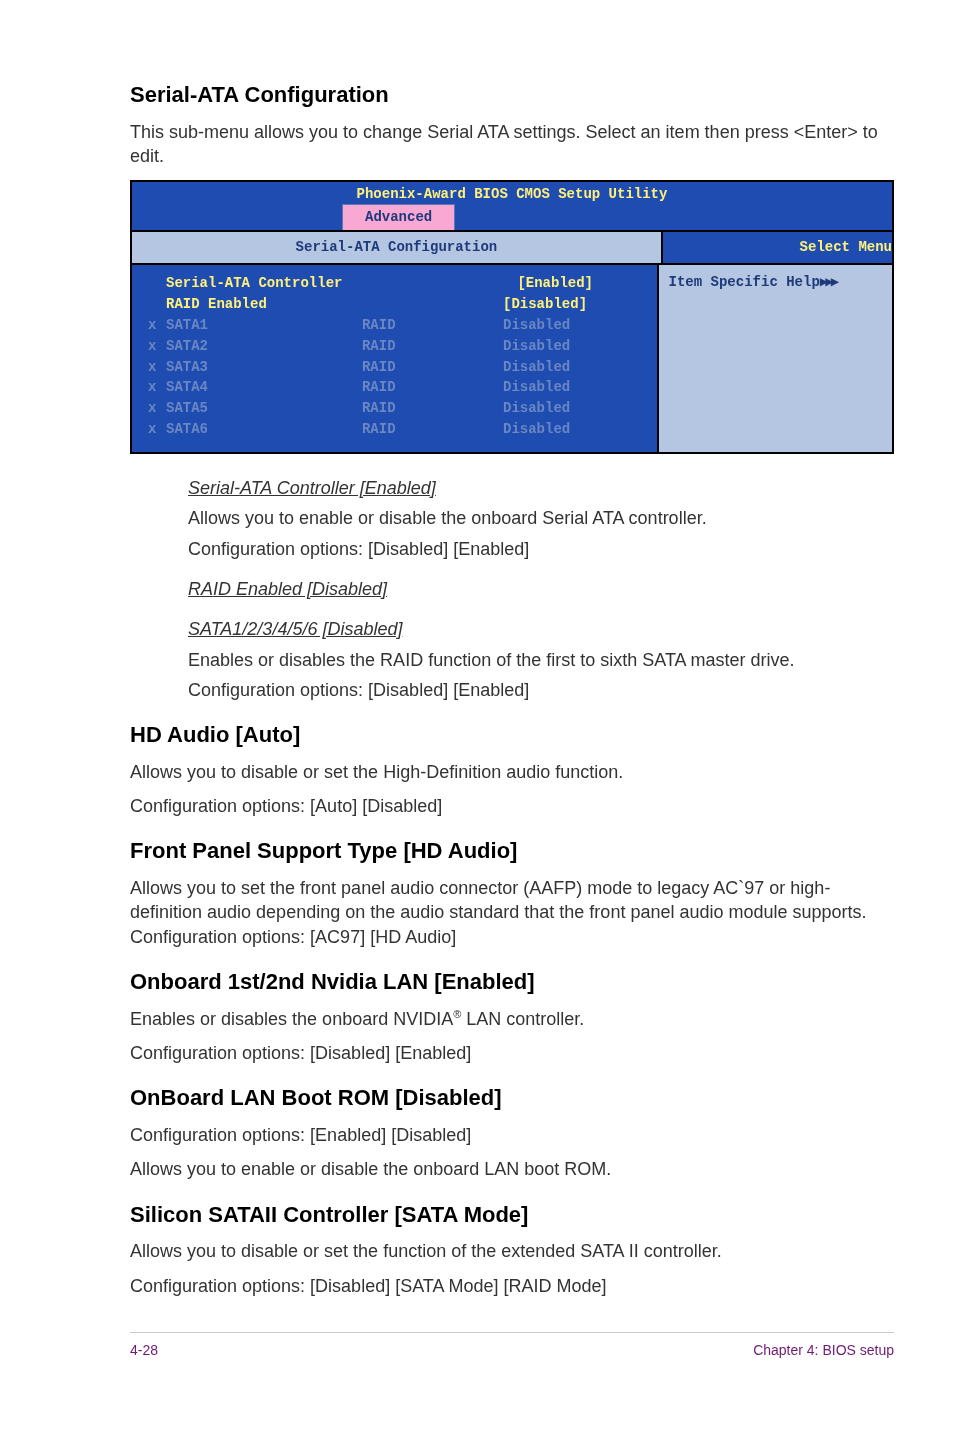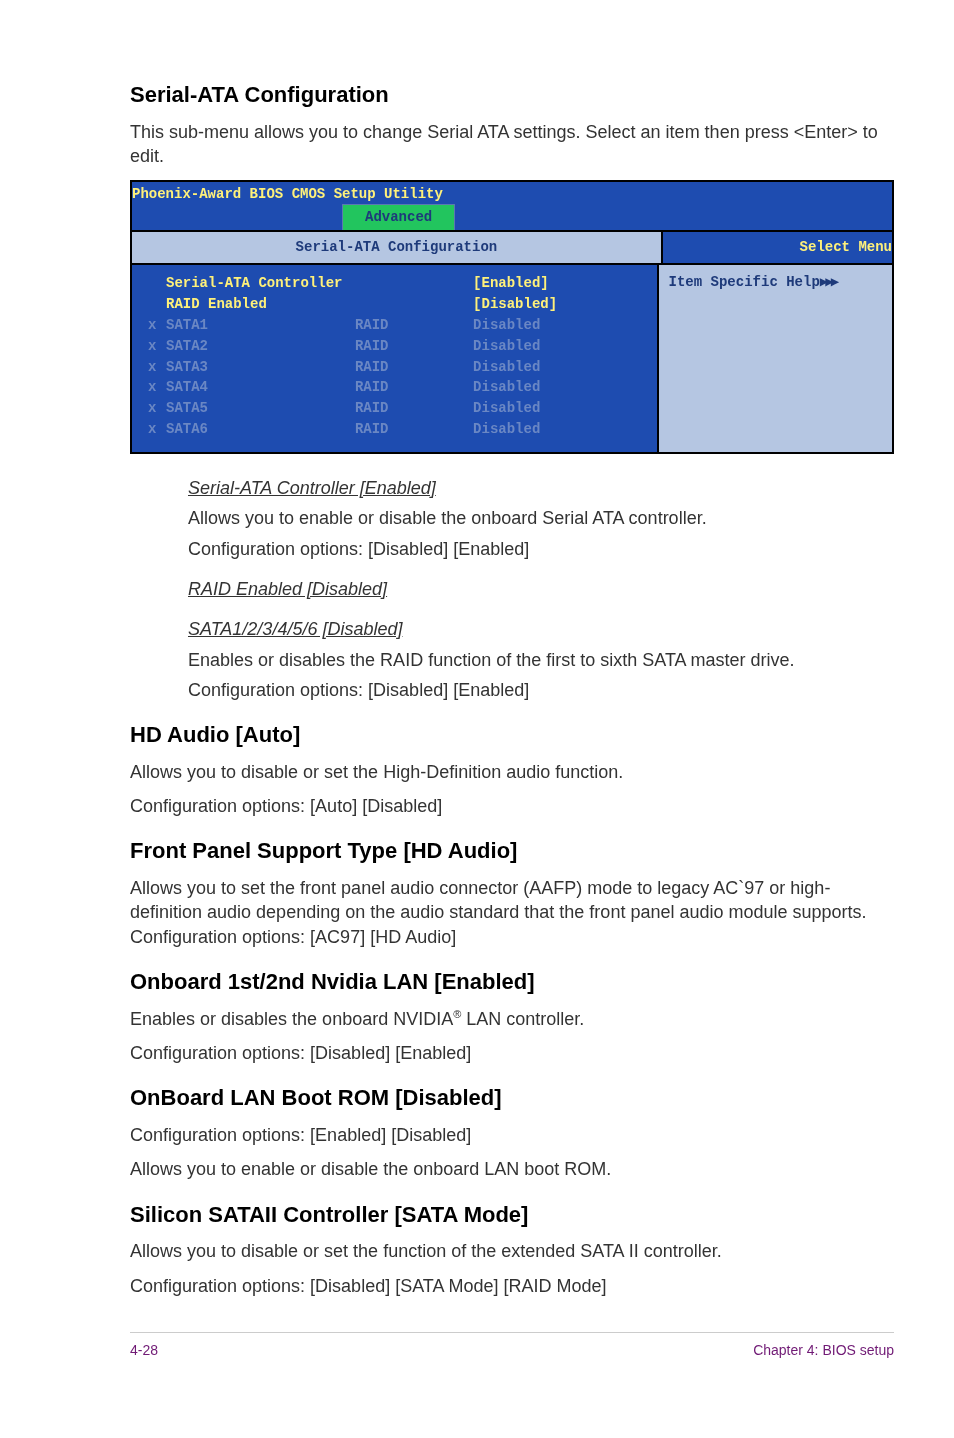--- a/index.html
+++ b/index.html
@@ -32,29 +32,30 @@
       border: 2px solid #000;
       font-family: "Courier New", monospace;
       font-size: 14px;
       font-weight: bold;
       margin-top: 12px;
       margin-bottom: 22px;
     }
     .bios-title {
       background: #1e4cb0;
       color: #fff17a;
+      text-align: center;
       padding: 3px 0 0 0;
     }
     .bios-tabrow {
       background: #1e4cb0;
       padding: 0;
     }
     .bios-tab {
       display: inline-block;
-      background: #22c55e;
+      background: #f9a8d4;
       color: #1e3a7a;
       padding: 3px 22px 3px 22px;
       margin-left: 210px;
       border: 1px solid #5a78b2;
       border-bottom: none;
     }
     .bios-header-row {
       display: flex;
       border-top: 2px solid #000;
       border-bottom: 2px solid #000;
@@ -87,20 +88,21 @@
       flex: 1.3;
       background: #b5c6e2;
       color: #1e3a7a;
       padding: 8px 10px;
       vertical-align: top;
     }
     .bios-row {
       display: flex;
       color: #fff17a;
       padding: 1px 0;
+      gap: 44px;
     }
     .bios-row.dim {
       color: #6a87c4;
     }
     .bios-col1 { width: 42%; white-space: pre; }
     .bios-col2 { width: 24%; }
     .bios-col3 { width: 34%; }
     .bios-prefix {
       display: inline-block;
       width: 18px;

